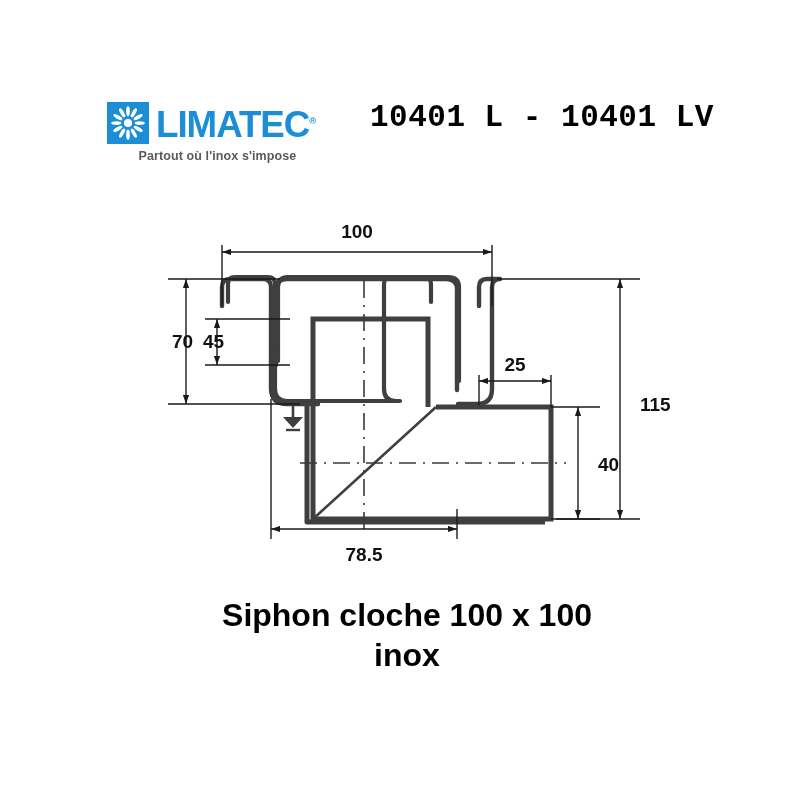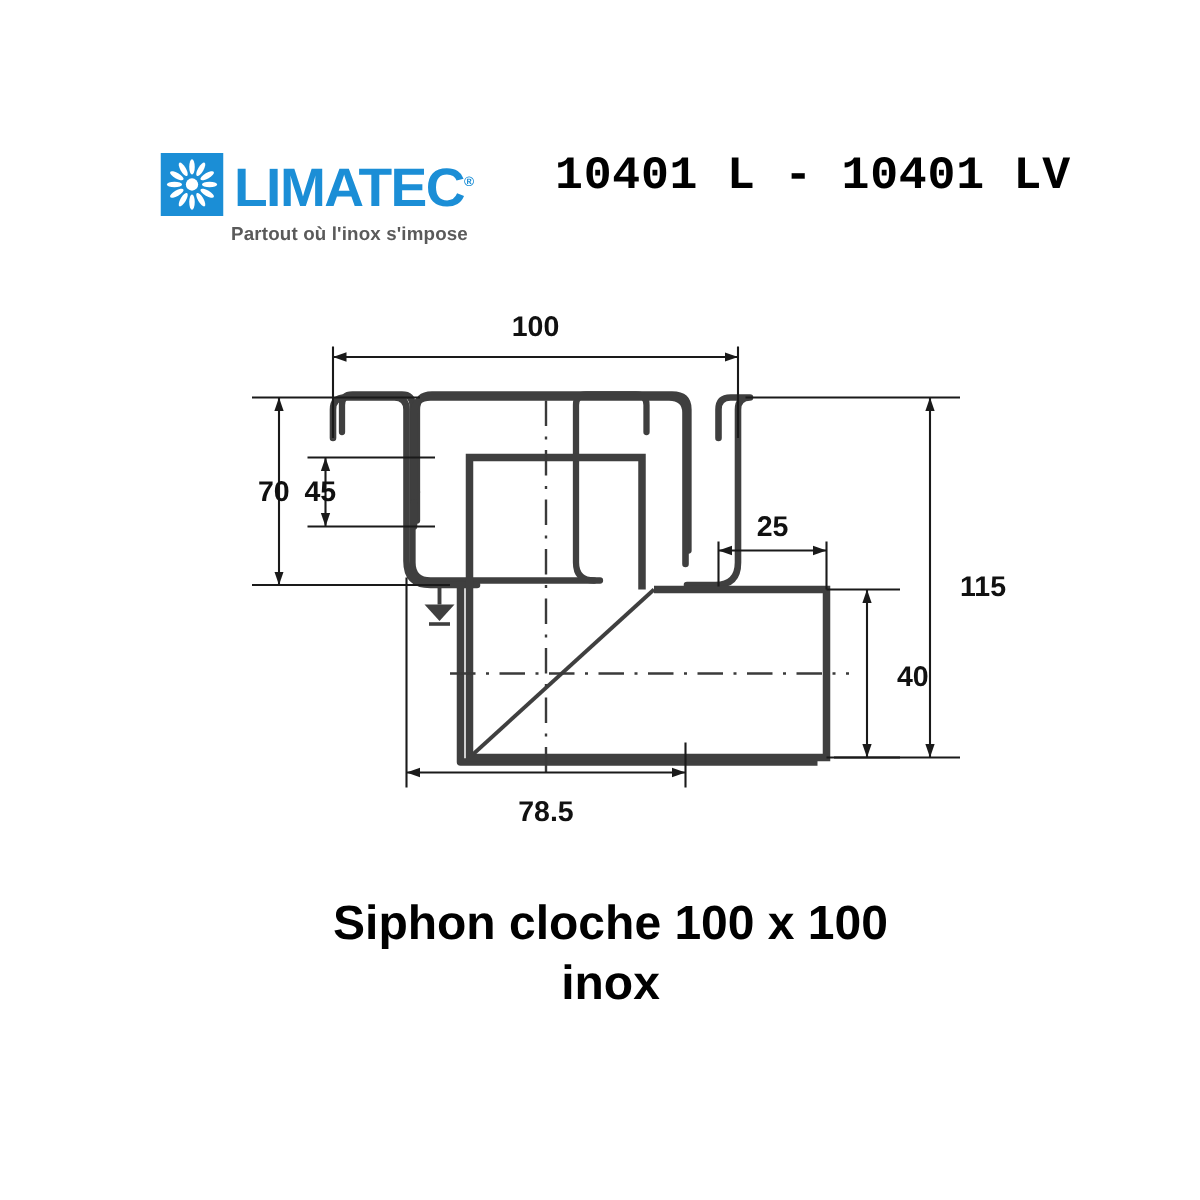--- a/index.html
+++ b/index.html
@@ -32,21 +32,21 @@
     width: 800px;
     height: 190px;
   }
 
   .brand-logo {
     position: absolute;
     left: 107px;
     top: 100px;
     display: flex;
     flex-direction: column;
-    align-items: flex-end;
+    align-items: center;
   }
   .brand-row {
     display: flex;
     align-items: center;
     gap: 7px;
   }
   .brand-mark {
     width: 42px;
     height: 42px;
     display: block;
@@ -89,21 +89,21 @@
     font-size: 31px;
     letter-spacing: 0.5px;
     white-space: nowrap;
     color: #000;
   }
 
   
   .drawing-wrap {
     position: absolute;
     left: 0;
-    top: 195px;
+    top: 209px;
     width: 800px;
     height: 390px;
   }
   .drawing-svg {
     display: block;
     width: 800px;
     height: 390px;
   }
 
   

